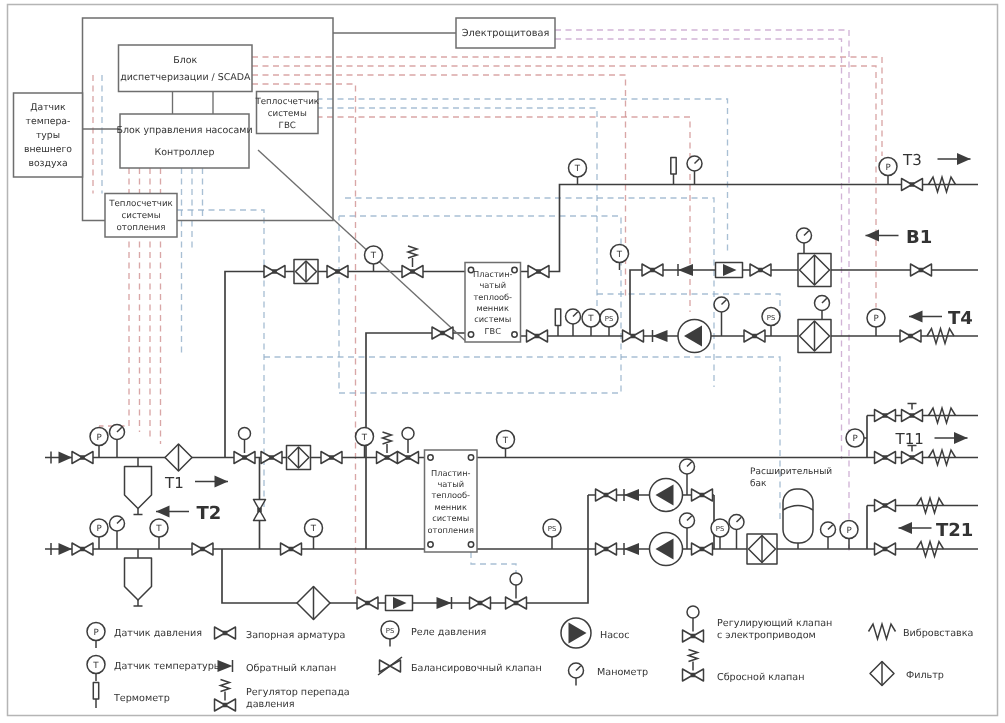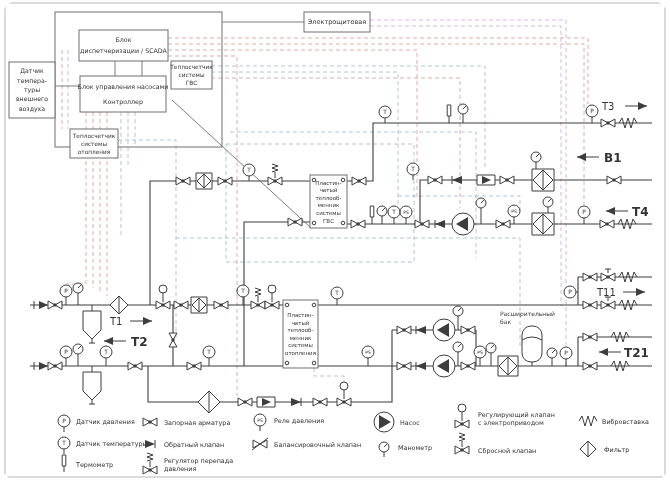--- a/index.html
+++ b/index.html
@@ -1,17 +1,17 @@
 <!DOCTYPE html>
 <html><head>
 <meta charset="utf-8">
 <style>
   html,body{margin:0;padding:0;background:#fff;}
   #stage{position:relative;width:670px;height:482px;background:var(--bg,#fff);overflow:hidden;
-         font-family:"DejaVu Sans",sans-serif;border-radius:21px;}
+         font-family:"DejaVu Sans",sans-serif;}
   svg text{font-family:"DejaVu Sans",sans-serif;fill:var(--text);}
   .pipe{fill:none;stroke:var(--pipe);stroke-width:1.1;}
   .wire{fill:none;stroke:var(--box);stroke-width:0.9;}
   .sym{fill:#fff;stroke:var(--pipe);stroke-width:1;stroke-linejoin:round;}
   .fillsym{fill:var(--pipe);stroke:none;}
   .symline{fill:none;stroke:var(--pipe);stroke-width:1;}
   .box{fill:#fff;stroke:var(--box);stroke-width:1;}
   .bigbox{fill:none;stroke:var(--box);stroke-width:1;}
   .leg{font-size:6.4px;text-anchor:start;}
   .dash{fill:none;stroke-width:0.9;stroke-dasharray:4 3;opacity:.8;}

